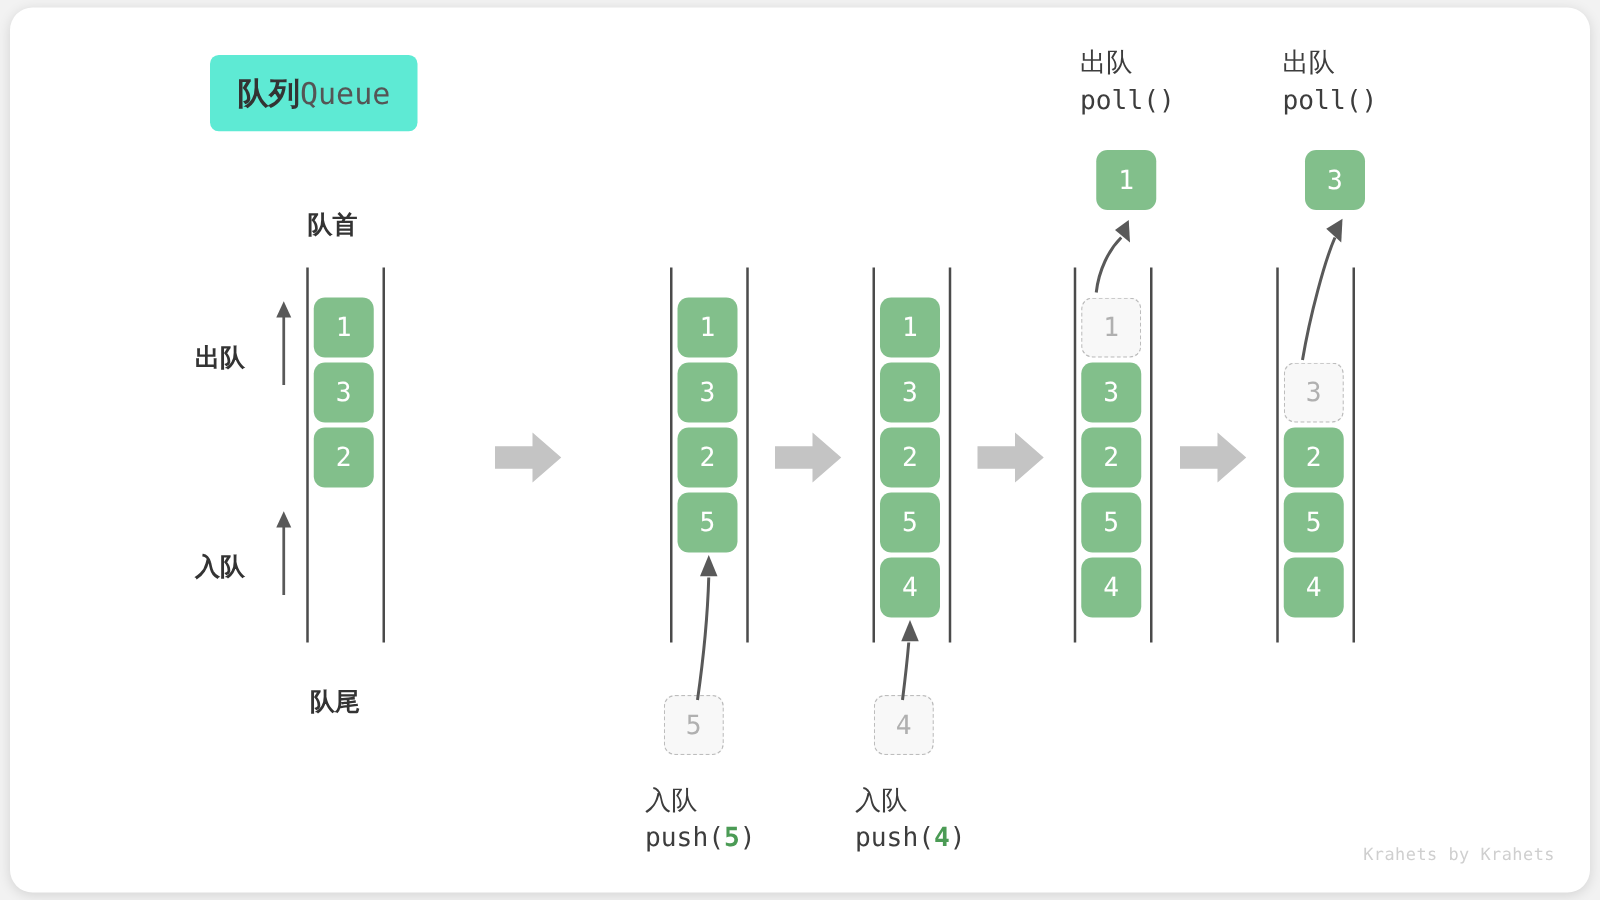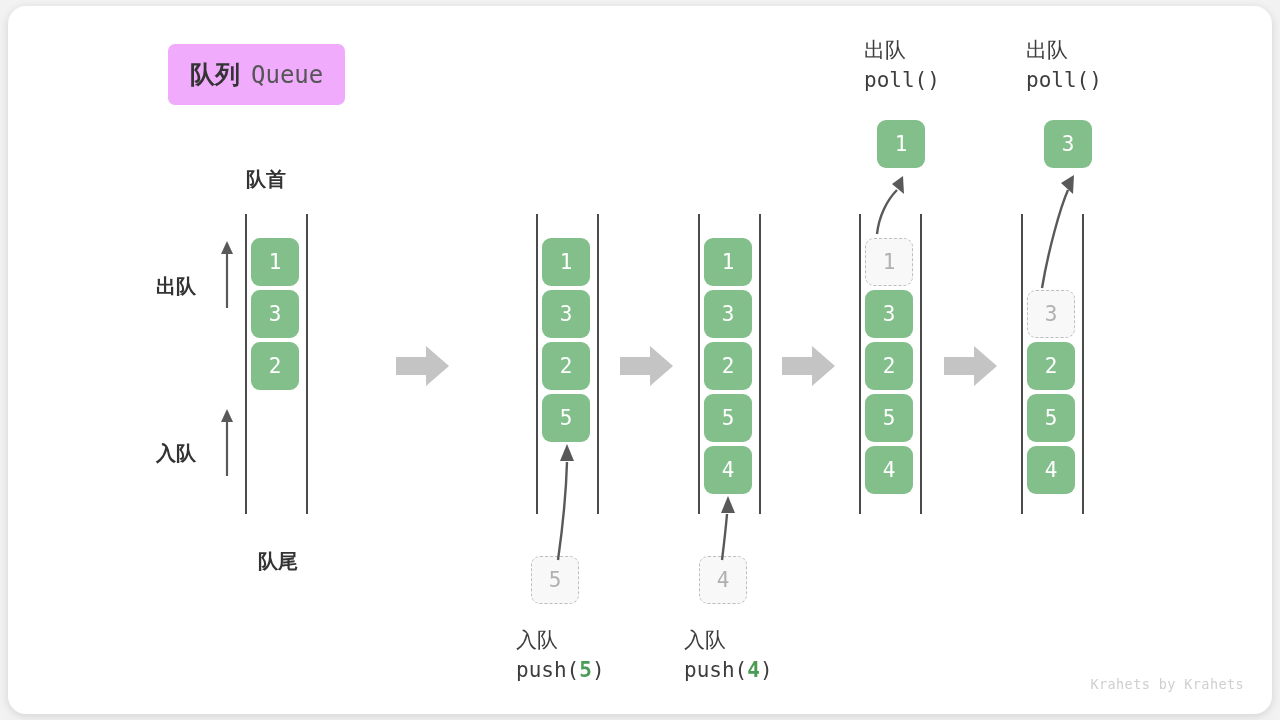--- a/index.html
+++ b/index.html
@@ -16,23 +16,23 @@
     background: #ffffff;
     border-radius: 18px;
     box-shadow: 0 2px 10px rgba(0,0,0,0.13);
   }
   .abs { position: absolute; }
 
   
   #title-badge {
     left: 160px; top: 38px;
     padding: 14px 22px;
-    background: #f0abfc;
+    background: #5eead4;
     border-radius: 7px;
-    display: flex; align-items: baseline; gap: 11px;
+    display: flex; align-items: baseline; 
     white-space: nowrap;
   }
   #title-badge .cn {
     font-size: 25px; font-weight: bold; color: #333;
     font-family: "DejaVu Sans", sans-serif;
   }
   #title-badge .en {
     font-size: 24px; color: #555;
     font-family: "DejaVu Sans Mono", monospace;
   }
@@ -110,21 +110,21 @@
 <body>
 
 <div id="canvas">
 
   <div class="abs" id="title-badge">
     <span class="cn">队列</span>
     <span class="en">Queue</span>
   </div>
 
   <div class="abs end-label" style="left:238px; top:160px;">队首</div>
-  <div class="abs end-label" style="left:250px; top:542px;">队尾</div>
+  <div class="abs end-label" style="left:240px; top:542px;">队尾</div>
 
   <div class="abs dir-label" style="left:148px; top:267px;">出队</div>
   <div class="abs" style="left:210px; top:232px;">
     <svg width="18" height="72" viewBox="0 0 18 72">
       <line x1="9" y1="70" x2="9" y2="13" stroke="#595959" stroke-width="2.2"></line>
       <path d="M9 3 L15 16 L3 16 Z" fill="#595959"></path>
     </svg>
   </div>
 
   <div class="abs dir-label" style="left:148px; top:434px;">入队</div>

